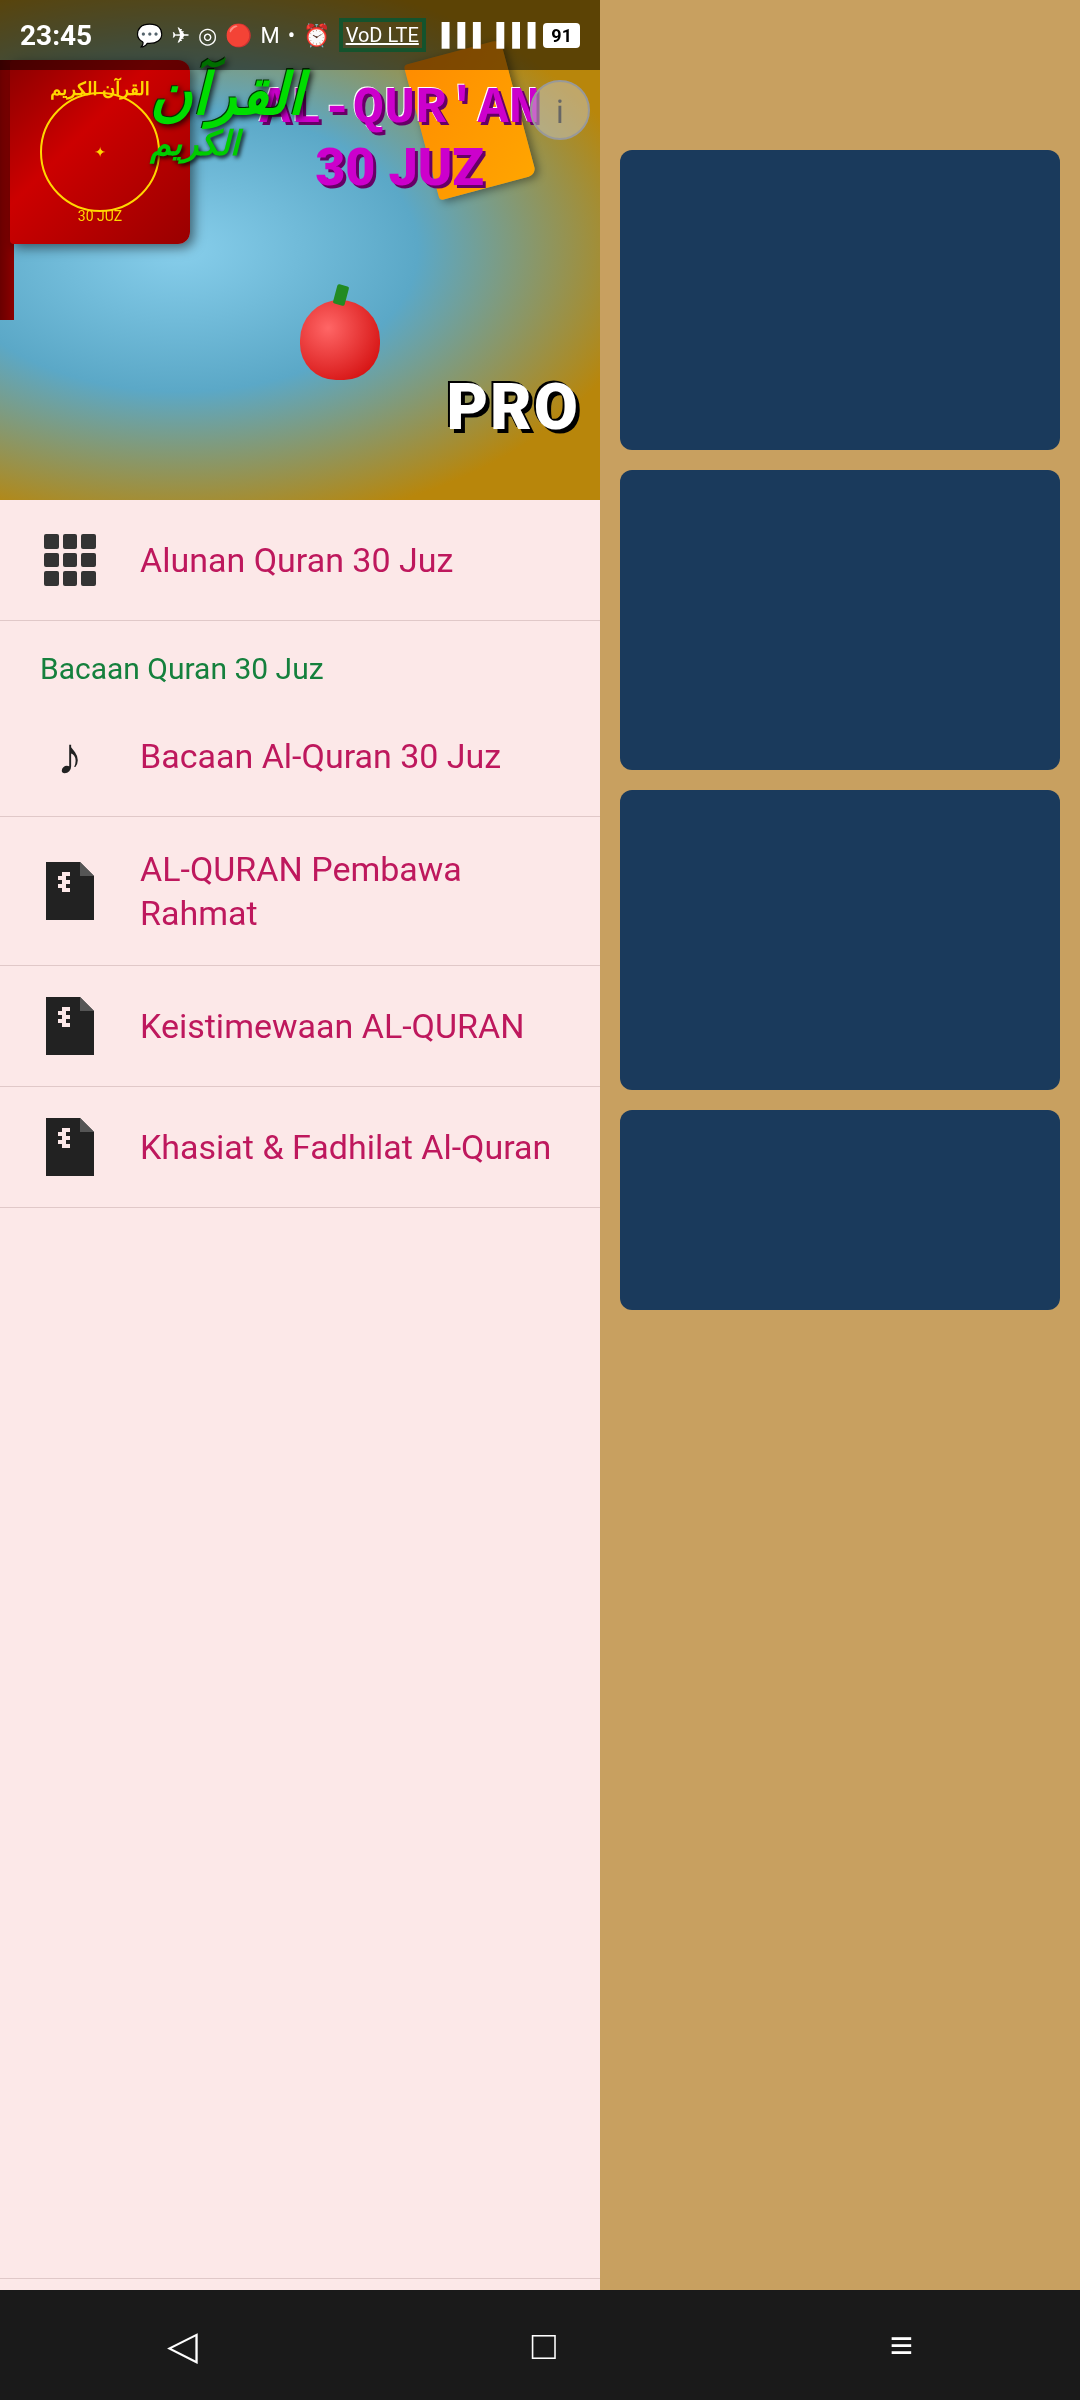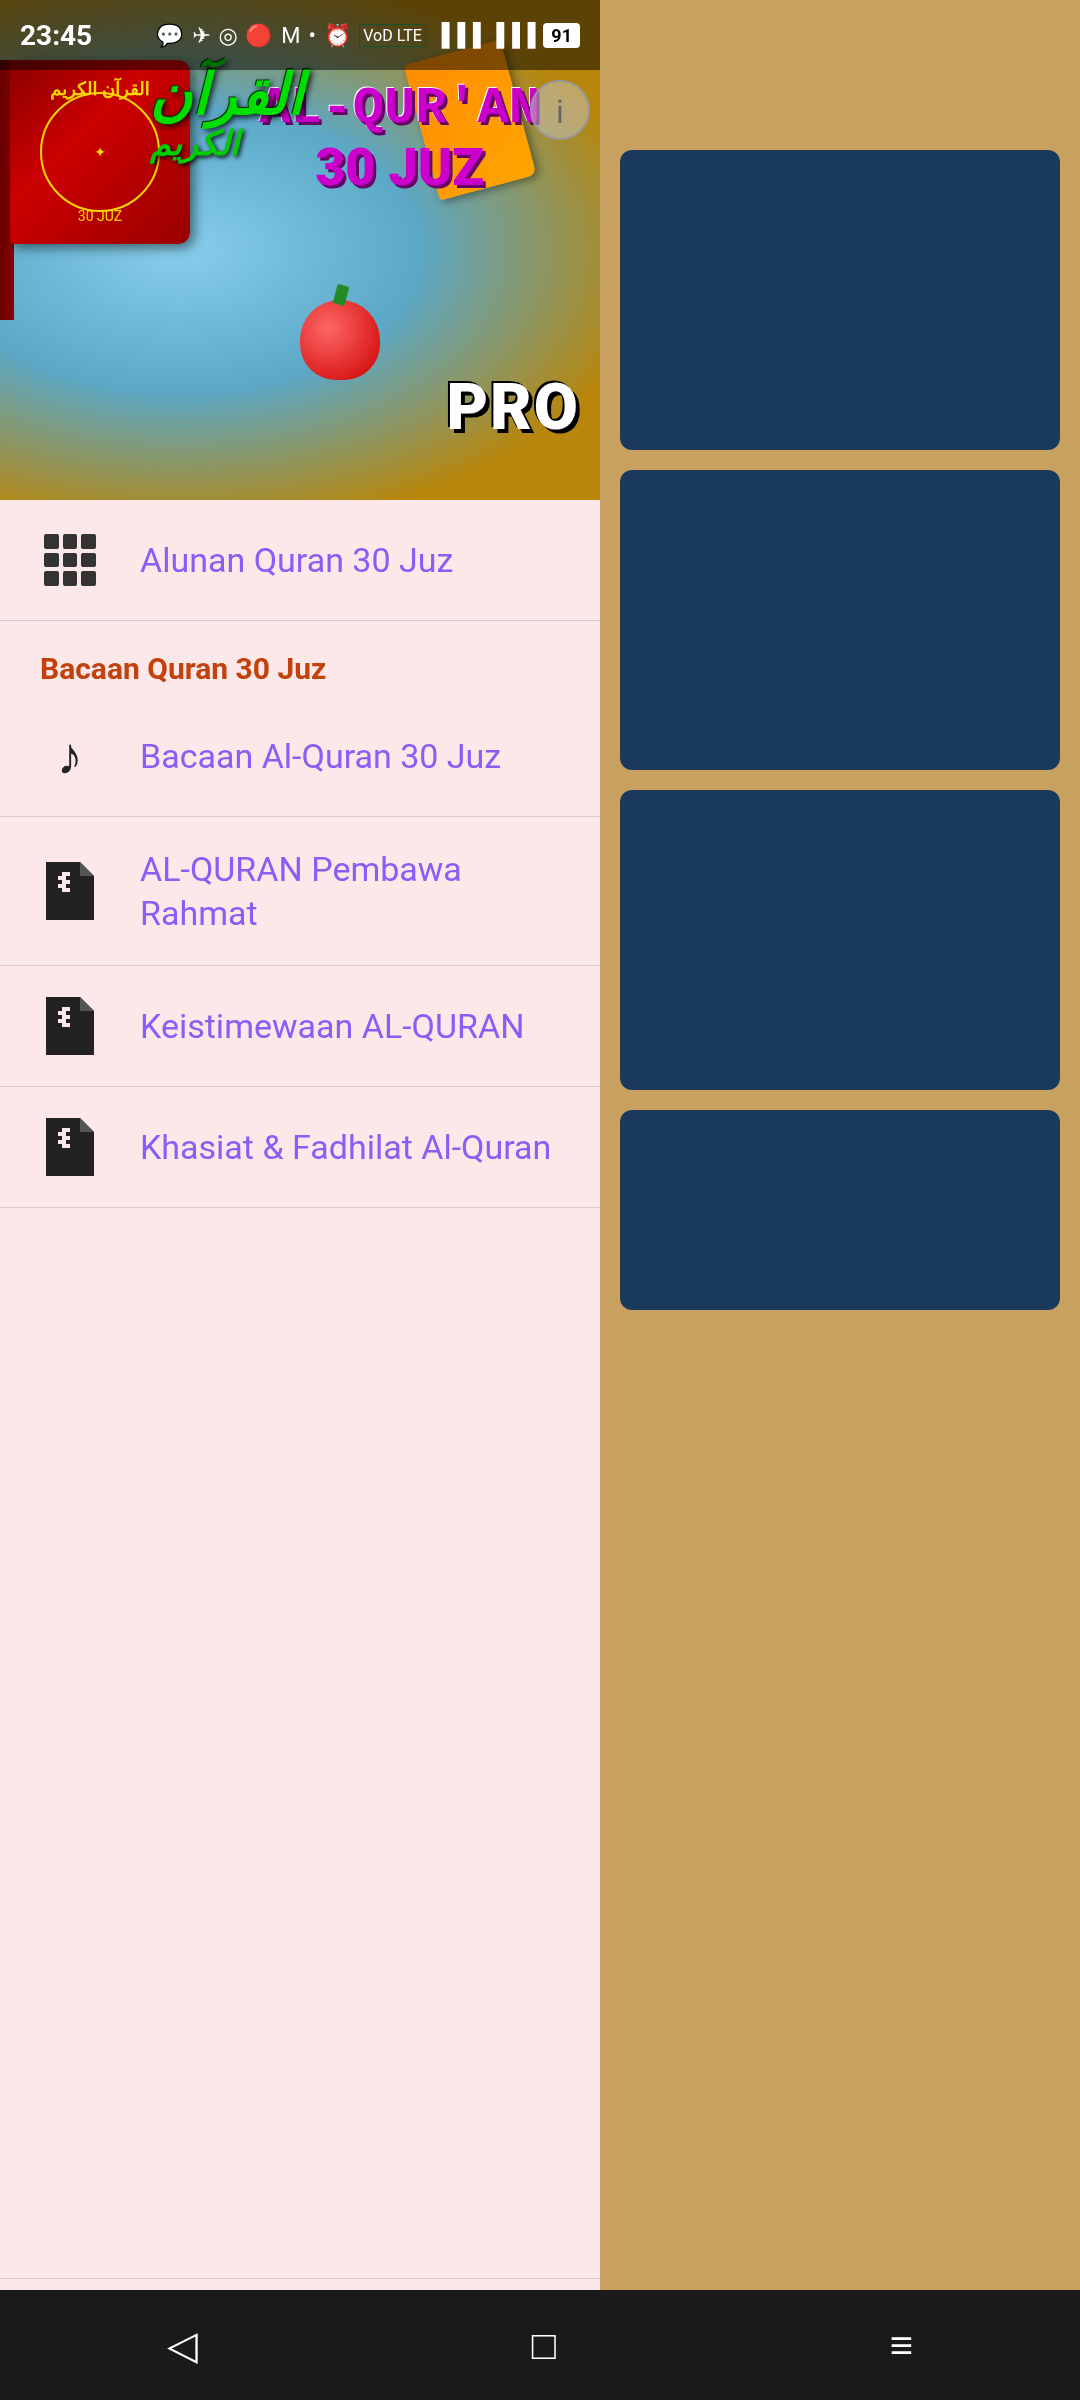--- a/index.html
+++ b/index.html
@@ -247,29 +247,29 @@
       height: 52px;
     }
 
     .grid-icon-cell {
       background: #333;
       border-radius: 2px;
     }
 
     .menu-label {
       font-size: 34px;
-      color: #8b5cf6;
+      color: #be185d;
       line-height: 1.3;
     }
 
     .section-header {
       padding: 30px 40px 10px;
       font-size: 30px;
-      color: #c2410c;
-      font-weight: bold;
+      color: #15803d;
+      font-weight: normal;
     }
 
     .drawer-footer {
       border-top: 1px solid #e0c8c8;
       background: #fce8e8;
       flex-shrink: 0;
     }
 
     
     .nav-bar {
@@ -365,21 +365,21 @@
   <div class="status-bar">
     <span class="status-time">23:45</span>
     <div class="status-icons">
       <span class="status-icon">💬</span>
       <span class="status-icon">✈</span>
       <span class="status-icon">◎</span>
       <span class="status-icon">🔴</span>
       <span class="status-icon">M</span>
       <span class="status-icon">•</span>
       <span class="status-icon">⏰</span>
-      <span class="status-icon" style="font-size:16px; border:1px solid #14532d; padding:1px 3px;">VoD LTE</span>
+      <span class="status-icon" style="font-size:20px; border:4px solid #14532d; padding:1px 3px;text-decoration:underline;">VoD LTE</span>
       <span class="status-icon">▐▐▐</span>
       <span class="status-icon">▐▐▐</span>
       <span class="battery-badge">91</span>
     </div>
   </div>
 
   <div class="drawer-header">
     <div class="header-bg-pattern"></div>
 
     <div style="position:absolute; left:10px; top:60px; z-index:5;">

